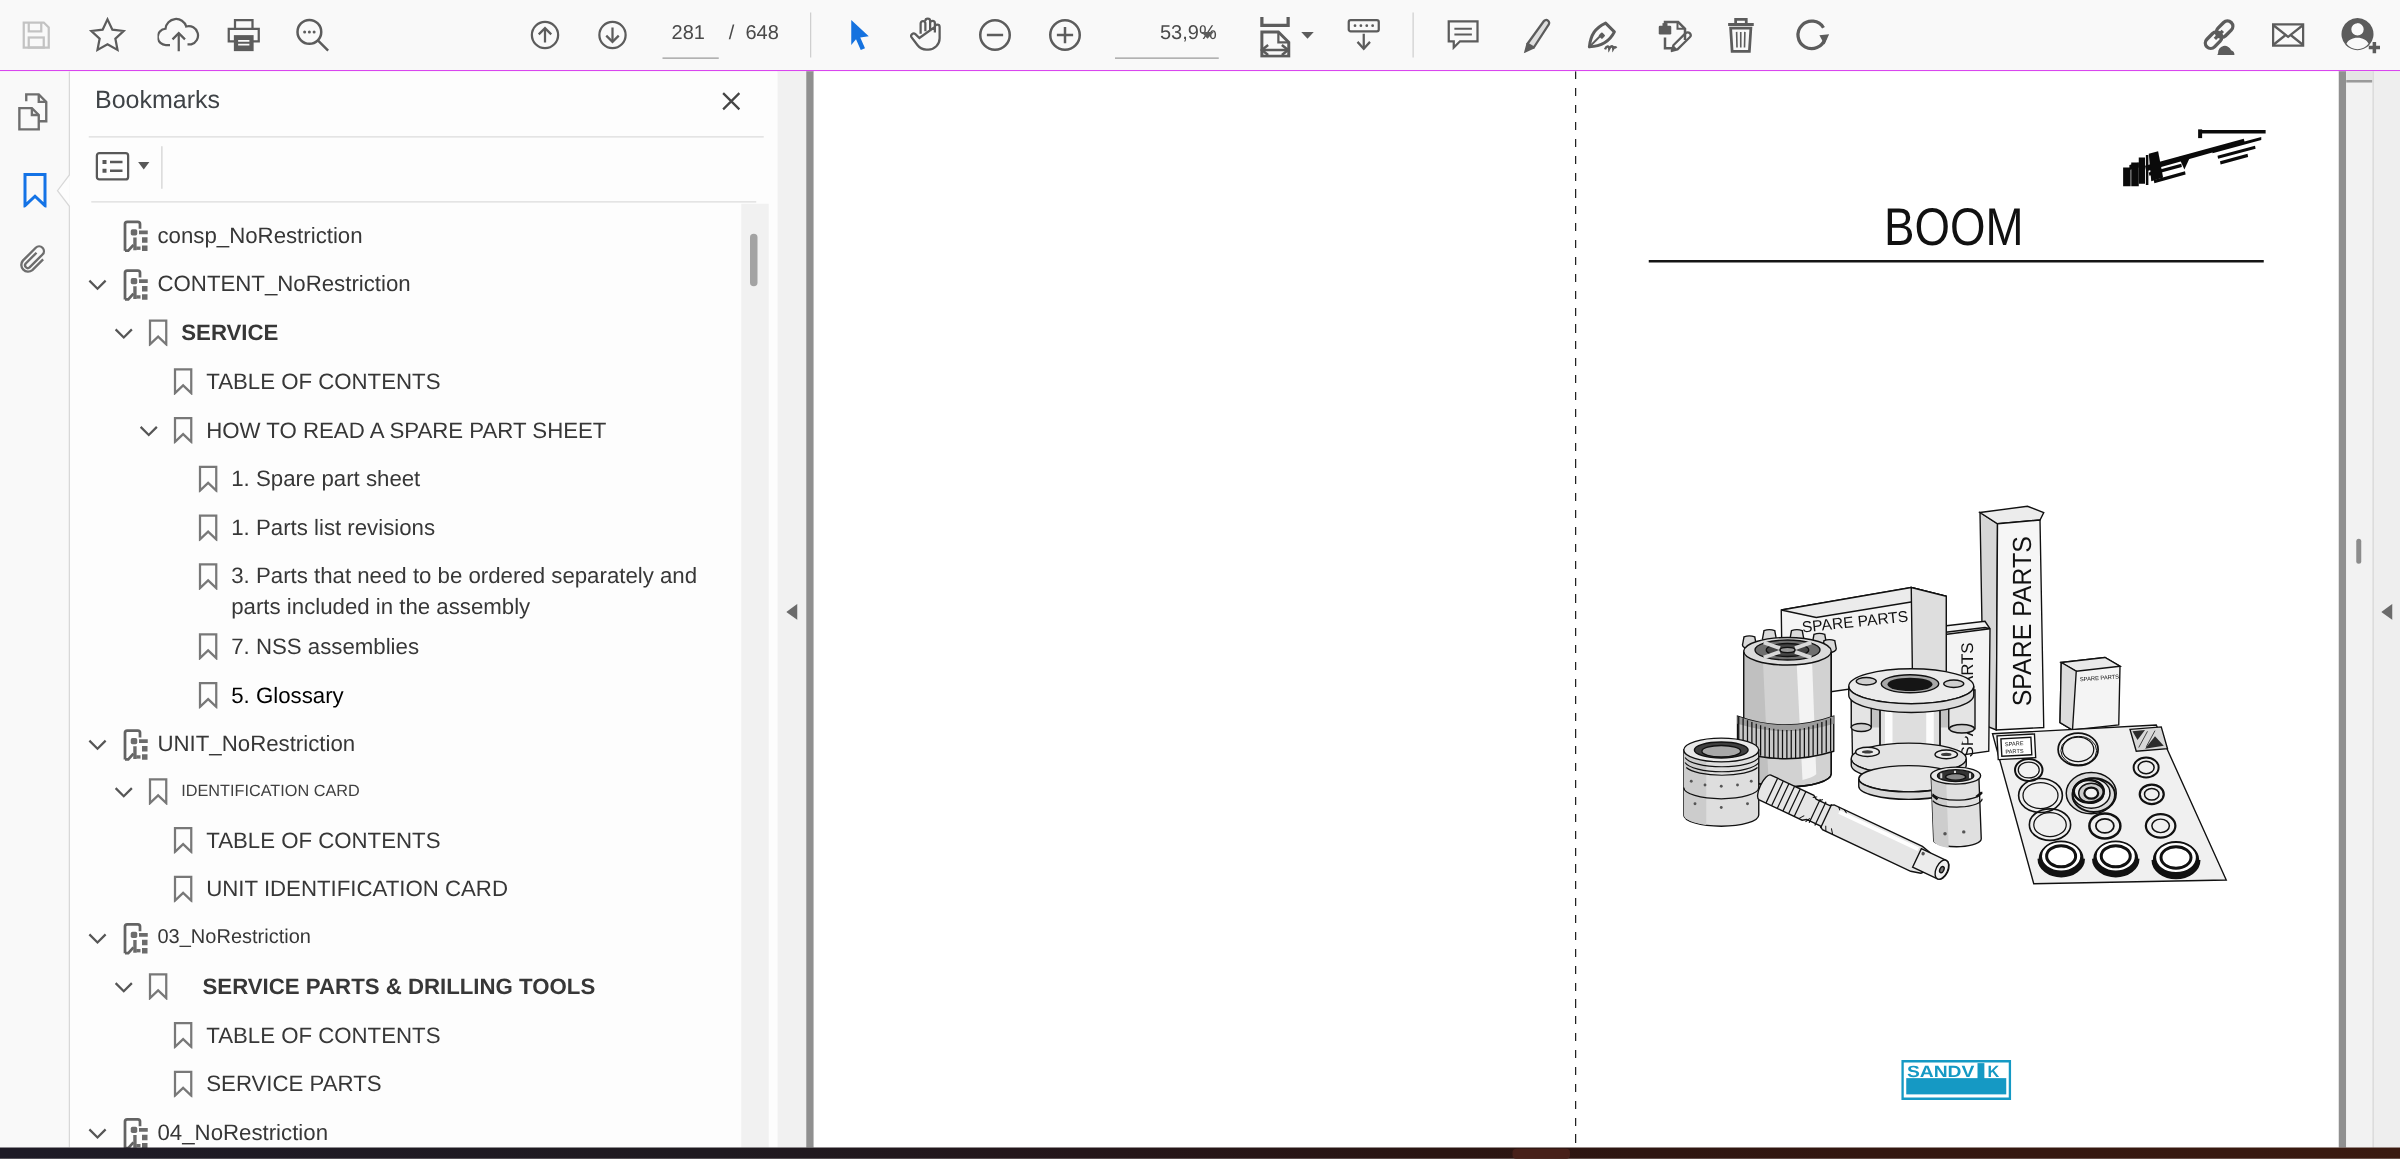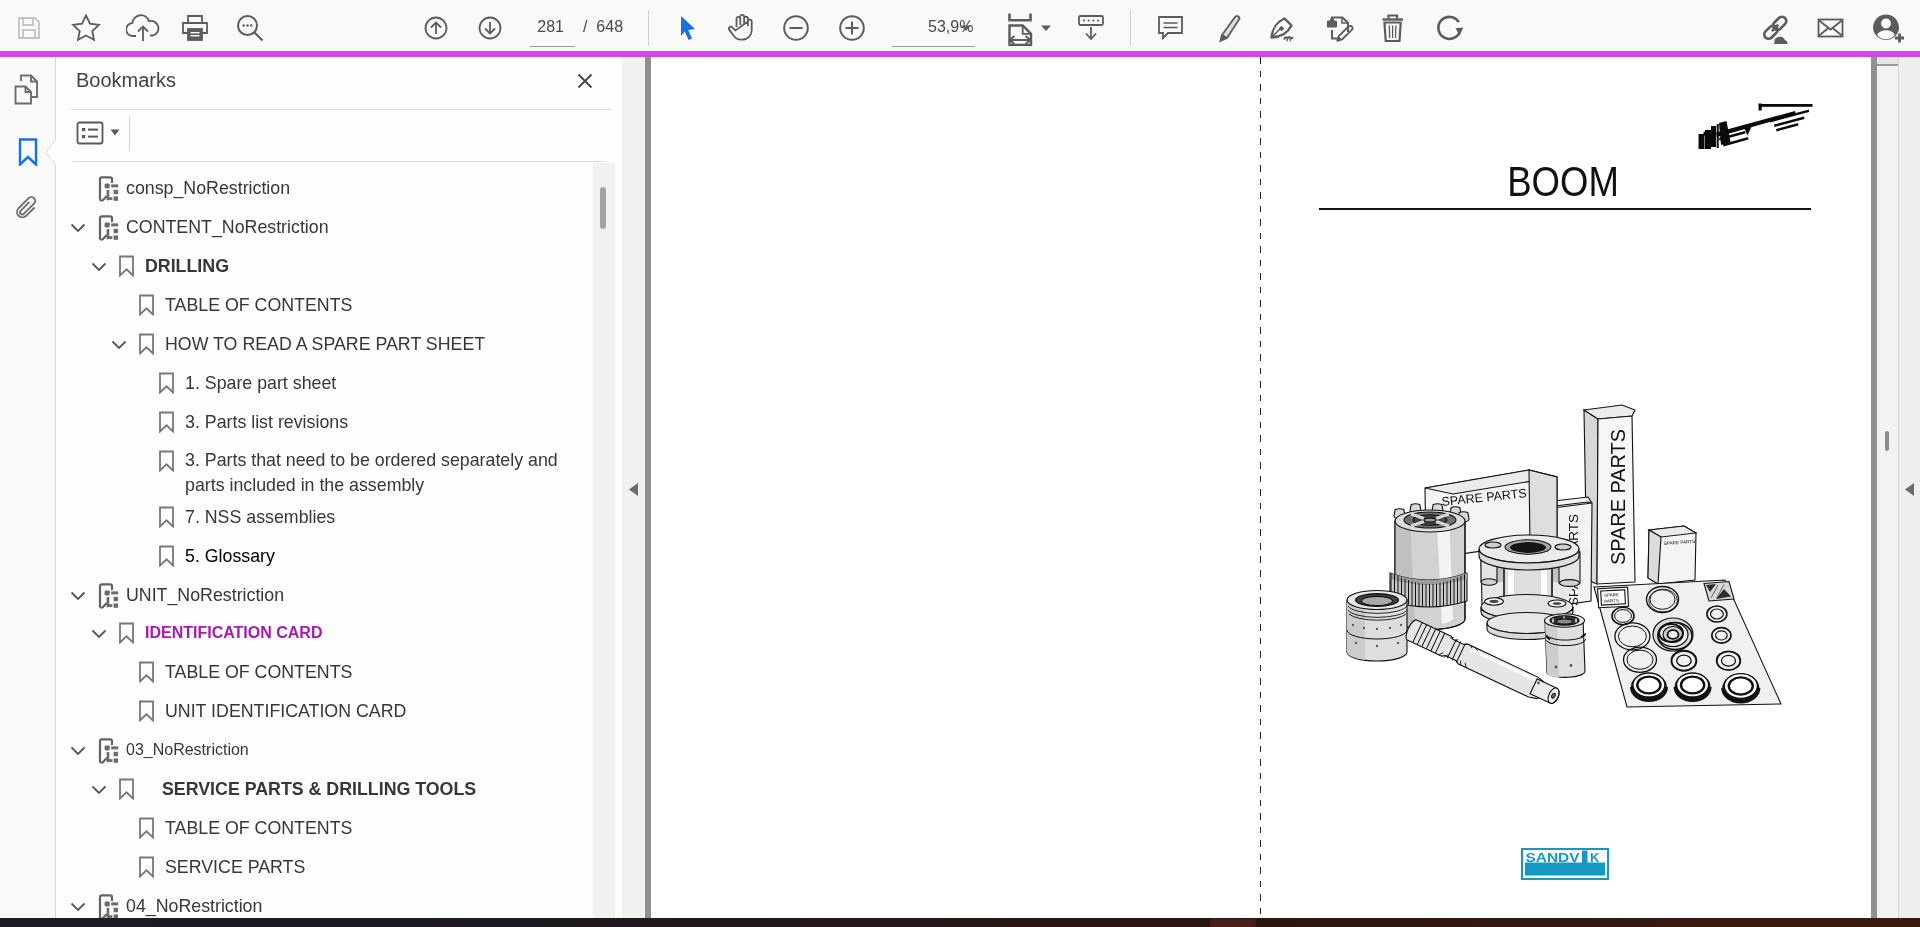--- a/index.html
+++ b/index.html
@@ -1,20 +1,20 @@
 <!DOCTYPE html>
 <html><head>
 <meta charset="utf-8">
 <style>
 * { margin:0; padding:0; box-sizing:border-box; }
 html,body { width:1920px; height:927px; overflow:hidden; background:#fff;
   font-family:"Liberation Sans", sans-serif; }
 .abs { position:absolute; }
 #toolbar { position:absolute; left:0; top:0; width:1920px; height:57px;
-  background:#f9f9f9; border-bottom:6px solid #d946ef; }
+  background:#f9f9f9; border-bottom:1px solid #d946ef; }
 #sidestrip { position:absolute; left:0; top:57px; width:56px; height:861px; background:#f9f9f9; }
 #bmpanel { position:absolute; left:56px; top:57px; width:566px; height:861px; background:#fdfdfd; }
 #collapsestrip { position:absolute; left:622px; top:57px; width:23px; height:861px; background:#f1f1f1; }
 #graybarL { position:absolute; left:645px; top:57px; width:6px; height:861px; background:#909090; }
 #docarea { position:absolute; left:651px; top:57px; width:1220px; height:861px; background:#ffffff; overflow:hidden; }
 #graybarR { position:absolute; left:1871px; top:57px; width:6px; height:861px; background:#909090; }
 #scrollR { position:absolute; left:1877px; top:57px; width:21px; height:861px; background:#f2f2f2; }
 #rightstrip { position:absolute; left:1898px; top:57px; width:22px; height:861px; background:#eeeeee; border-left:1px solid #d6d6d6; }
 #bottombar { position:absolute; left:0; top:918px; width:1920px; height:9px;
   background:linear-gradient(90deg,#1e1b26 0%,#1f1a20 30%,#24161a 45%,#2a1512 60%,#331710 78%,#3a1a10 100%); }
@@ -219,40 +219,40 @@
         <rect x="17.6" y="14.8" width="4.4" height="4.4" fill="#6b6b6b" stroke="none"></rect>
         <rect x="17.6" y="21.4" width="4.4" height="4.4" fill="#6b6b6b" stroke="none"></rect>
       </svg>
 <div class="abs" style="left:70px;top:151px;height:38px;line-height:38px;font-size:17.8px;color:#373737">CONTENT_NoRestriction</div>
 <svg class="icon" style="left:35px;top:205px" width="16" height="10" viewBox="0 0 16 10" fill="none" stroke="#565656" stroke-width="1.8">
         <path d="M1.5 1.5 L8 8 L14.5 1.5"></path>
       </svg>
 <svg class="icon" style="left:62px;top:198px" width="17" height="22" viewBox="0 0 17 22" fill="none" stroke="#787878" stroke-width="1.8">
         <path d="M2 1.5 h13 v19 l-6.5 -6.2 -6.5 6.2 z"></path>
       </svg>
-<div class="abs" style="left:89px;top:190px;height:38px;line-height:38px;font-size:17.8px;font-weight:bold;color:#373737">DRILLING</div>
+<div class="abs" style="left:89px;top:190px;height:38px;line-height:38px;font-size:17.8px;font-weight:bold;color:#373737">SERVICE</div>
 <svg class="icon" style="left:82px;top:237px" width="17" height="22" viewBox="0 0 17 22" fill="none" stroke="#787878" stroke-width="1.8">
         <path d="M2 1.5 h13 v19 l-6.5 -6.2 -6.5 6.2 z"></path>
       </svg>
 <div class="abs" style="left:109px;top:229px;height:38px;line-height:38px;font-size:17.8px;color:#373737">TABLE OF CONTENTS</div>
 <svg class="icon" style="left:55px;top:283px" width="16" height="10" viewBox="0 0 16 10" fill="none" stroke="#565656" stroke-width="1.8">
         <path d="M1.5 1.5 L8 8 L14.5 1.5"></path>
       </svg>
 <svg class="icon" style="left:82px;top:276px" width="17" height="22" viewBox="0 0 17 22" fill="none" stroke="#787878" stroke-width="1.8">
         <path d="M2 1.5 h13 v19 l-6.5 -6.2 -6.5 6.2 z"></path>
       </svg>
 <div class="abs" style="left:109px;top:268px;height:38px;line-height:38px;font-size:17.8px;color:#373737">HOW TO READ A SPARE PART SHEET</div>
 <svg class="icon" style="left:102px;top:315px" width="17" height="22" viewBox="0 0 17 22" fill="none" stroke="#787878" stroke-width="1.8">
         <path d="M2 1.5 h13 v19 l-6.5 -6.2 -6.5 6.2 z"></path>
       </svg>
 <div class="abs" style="left:129px;top:307px;height:38px;line-height:38px;font-size:17.8px;color:#373737">1. Spare part sheet</div>
 <svg class="icon" style="left:102px;top:354px" width="17" height="22" viewBox="0 0 17 22" fill="none" stroke="#787878" stroke-width="1.8">
         <path d="M2 1.5 h13 v19 l-6.5 -6.2 -6.5 6.2 z"></path>
       </svg>
-<div class="abs" style="left:129px;top:346px;height:38px;line-height:38px;font-size:17.8px;color:#373737">3. Parts list revisions</div>
+<div class="abs" style="left:129px;top:346px;height:38px;line-height:38px;font-size:17.8px;color:#373737">1. Parts list revisions</div>
 <svg class="icon" style="left:102px;top:393px" width="17" height="22" viewBox="0 0 17 22" fill="none" stroke="#787878" stroke-width="1.8">
         <path d="M2 1.5 h13 v19 l-6.5 -6.2 -6.5 6.2 z"></path>
       </svg>
 <div class="abs" style="left:129px;top:391px;width:390px;font-size:17.8px;line-height:25px;color:#373737">3. Parts that need to be ordered separately and<br>parts included in the assembly</div>
 <svg class="icon" style="left:102px;top:449px" width="17" height="22" viewBox="0 0 17 22" fill="none" stroke="#787878" stroke-width="1.8">
         <path d="M2 1.5 h13 v19 l-6.5 -6.2 -6.5 6.2 z"></path>
       </svg>
 <div class="abs" style="left:129px;top:441px;height:38px;line-height:38px;font-size:17.8px;color:#373737">7. NSS assemblies</div>
 <svg class="icon" style="left:102px;top:488px" width="17" height="22" viewBox="0 0 17 22" fill="none" stroke="#787878" stroke-width="1.8">
         <path d="M2 1.5 h13 v19 l-6.5 -6.2 -6.5 6.2 z"></path>
@@ -271,21 +271,21 @@
         <rect x="17.6" y="14.8" width="4.4" height="4.4" fill="#6b6b6b" stroke="none"></rect>
         <rect x="17.6" y="21.4" width="4.4" height="4.4" fill="#6b6b6b" stroke="none"></rect>
       </svg>
 <div class="abs" style="left:70px;top:519px;height:38px;line-height:38px;font-size:17.8px;color:#373737">UNIT_NoRestriction</div>
 <svg class="icon" style="left:35px;top:572px" width="16" height="10" viewBox="0 0 16 10" fill="none" stroke="#565656" stroke-width="1.8">
         <path d="M1.5 1.5 L8 8 L14.5 1.5"></path>
       </svg>
 <svg class="icon" style="left:62px;top:565px" width="17" height="22" viewBox="0 0 17 22" fill="none" stroke="#787878" stroke-width="1.8">
         <path d="M2 1.5 h13 v19 l-6.5 -6.2 -6.5 6.2 z"></path>
       </svg>
-<div class="abs" style="left:89px;top:557px;height:38px;line-height:38px;font-size:16px;font-weight:bold;color:#a21caf">IDENTIFICATION CARD</div>
+<div class="abs" style="left:89px;top:557px;height:38px;line-height:38px;font-size:13px;font-weight:normal;color:#404040">IDENTIFICATION CARD</div>
 <svg class="icon" style="left:82px;top:604px" width="17" height="22" viewBox="0 0 17 22" fill="none" stroke="#787878" stroke-width="1.8">
         <path d="M2 1.5 h13 v19 l-6.5 -6.2 -6.5 6.2 z"></path>
       </svg>
 <div class="abs" style="left:109px;top:596px;height:38px;line-height:38px;font-size:17.8px;color:#373737">TABLE OF CONTENTS</div>
 <svg class="icon" style="left:82px;top:643px" width="17" height="22" viewBox="0 0 17 22" fill="none" stroke="#787878" stroke-width="1.8">
         <path d="M2 1.5 h13 v19 l-6.5 -6.2 -6.5 6.2 z"></path>
       </svg>
 <div class="abs" style="left:109px;top:635px;height:38px;line-height:38px;font-size:17.8px;color:#373737">UNIT IDENTIFICATION CARD</div>
 <svg class="icon" style="left:14px;top:689px" width="16" height="10" viewBox="0 0 16 10" fill="none" stroke="#565656" stroke-width="1.8">
         <path d="M1.5 1.5 L8 8 L14.5 1.5"></path>

